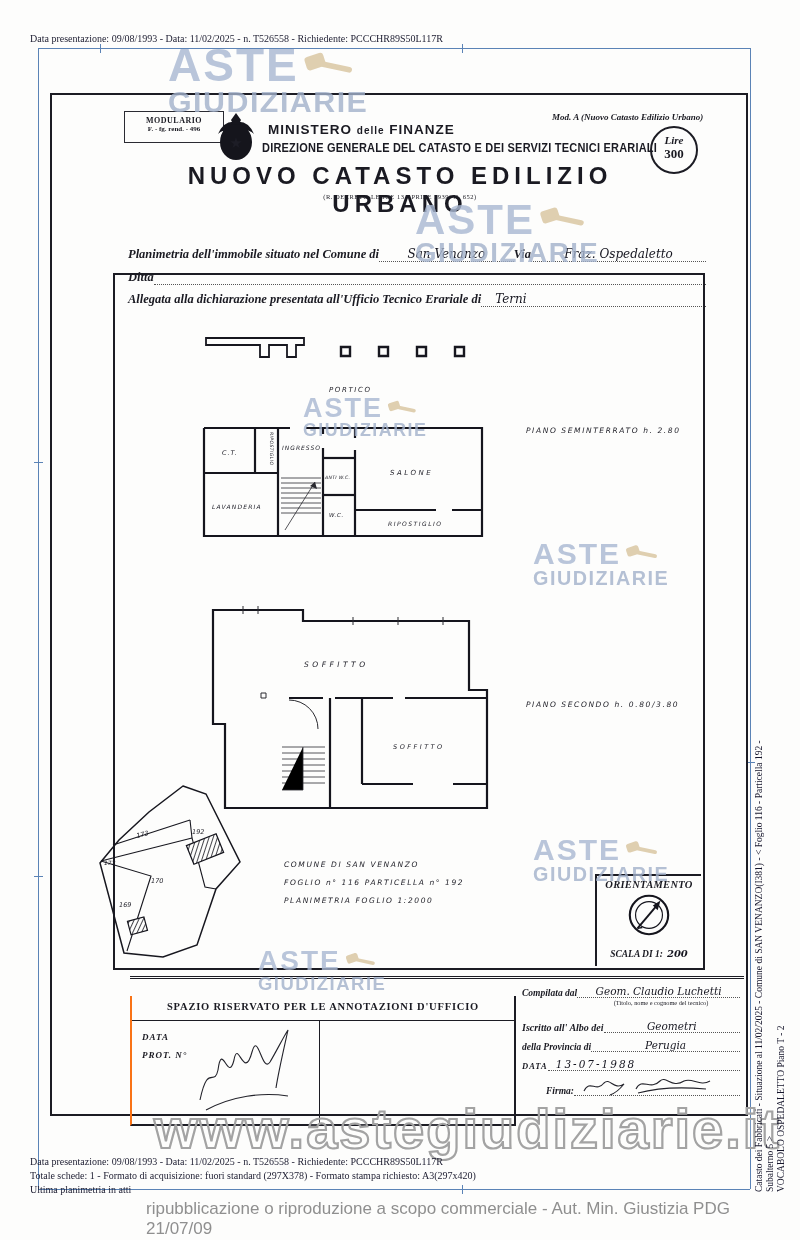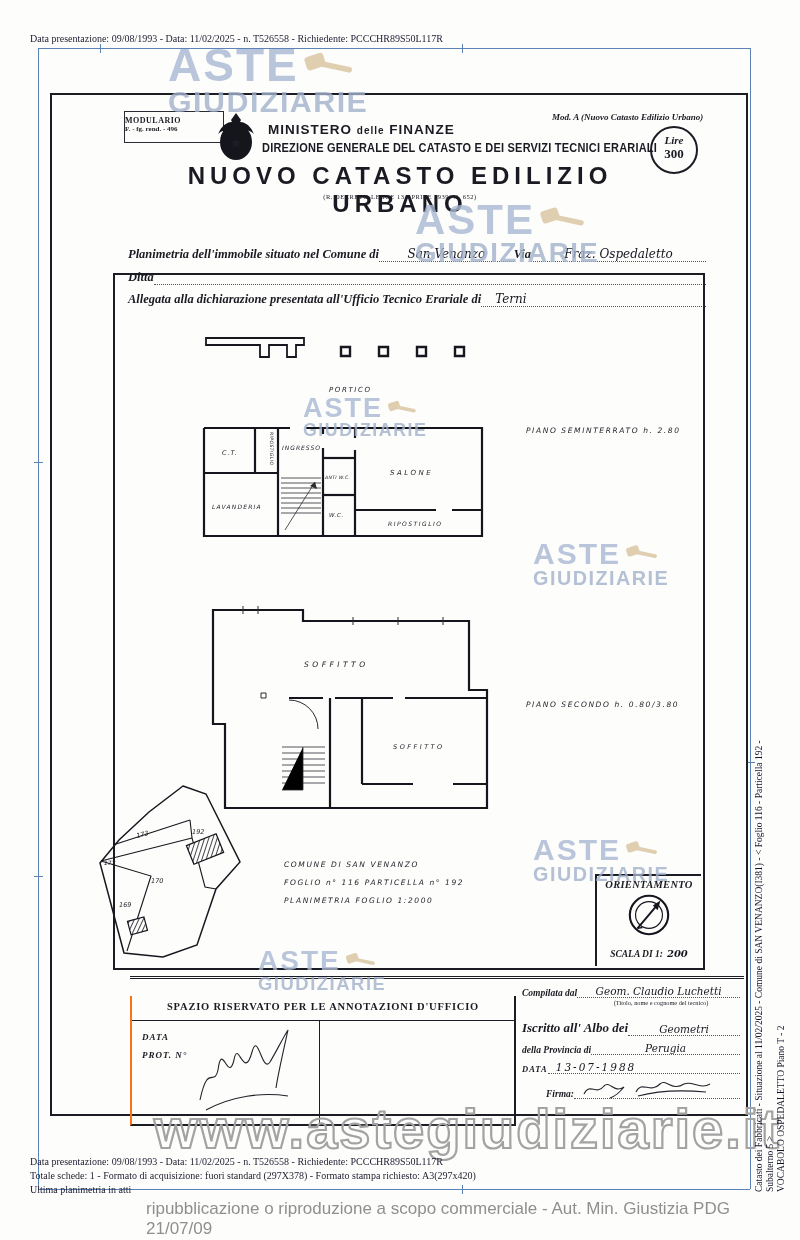--- a/index.html
+++ b/index.html
@@ -40,21 +40,21 @@
   <div class="abs" style="left:38px;top:1189px;width:712px;height:0;border-top:1px solid #5b83b6;"></div>
   <div class="tick" style="left:100px;top:44px;width:1px;height:9px;"></div>
   <div class="tick" style="left:462px;top:44px;width:1px;height:9px;"></div>
   <div class="tick" style="left:34px;top:462px;width:9px;height:1px;"></div>
   <div class="tick" style="left:34px;top:876px;width:9px;height:1px;"></div>
   <div class="tick" style="left:746px;top:762px;width:9px;height:1px;"></div>
   <div class="tick" style="left:462px;top:1185px;width:1px;height:9px;"></div>
 
   <div class="abs" style="left:50px;top:93px;width:694px;height:1019px;border:2px solid #1c1c24;"></div>
 
-  <div class="abs" style="left:124px;top:111px;width:98px;height:30px;border:1px solid #2a2a32;text-align:left;">
+  <div class="abs" style="left:124px;top:111px;width:98px;height:30px;border:1px solid #2a2a32;text-align:center;">
     <div class="serif" style="font-size:8px;font-weight:bold;letter-spacing:.5px;margin-top:4px;">MODULARIO</div>
     <div class="serif" style="font-size:7px;font-weight:bold;">F. - fg. rend. - 496</div>
   </div>
 
   <svg class="abs" style="left:212px;top:112px;" width="48" height="52" viewBox="0 0 48 52">
     <path d="M6,22 Q12,8 24,10 Q36,8 42,22 Q36,16 24,18 Q12,16 6,22 Z" fill="#15151c"></path>
     <polygon points="19,8 24,1 29,8 27,12 21,12" fill="#15151c"></polygon>
     <ellipse cx="24" cy="30" rx="16" ry="18" fill="#15151c"></ellipse>
     <text x="24" y="36" text-anchor="middle" font-size="15" fill="#ffffff" style="font-style:normal;">★</text>
   </svg>
@@ -217,21 +217,21 @@
     </svg>
   </div>
 
   <div class="abs" style="left:522px;top:985px;width:218px;">
     <div style="display:flex;align-items:flex-end;">
       <span class="serif" style="font-size:9.5px;font-weight:bold;font-style:italic;white-space:nowrap;">Compilata dal</span>
       <span class="hand dots" style="flex:1;font-size:10.5px;text-align:center;">Geom. Claudio Luchetti</span>
     </div>
     <div class="serif" style="font-size:6.3px;text-align:center;margin-top:1px;padding-left:60px;">(Titolo, nome e cognome del tecnico)</div>
     <div style="display:flex;align-items:flex-end;margin-top:14px;">
-      <span class="serif" style="font-size:13px;font-weight:bold;font-style:italic;white-space:nowrap;">Iscritto all' Albo dei</span>
+      <span class="serif" style="font-size:10px;font-weight:bold;font-style:italic;white-space:nowrap;">Iscritto all' Albo dei</span>
       <span class="hand dots" style="flex:1;font-size:10.5px;text-align:center;">Geometri</span>
     </div>
     <div style="display:flex;align-items:flex-end;margin-top:6px;">
       <span class="serif" style="font-size:9.5px;font-weight:bold;font-style:italic;white-space:nowrap;">della Provincia di</span>
       <span class="hand dots" style="flex:1;font-size:10.5px;text-align:center;">Perugia</span>
     </div>
     <div style="display:flex;align-items:flex-end;margin-top:6px;">
       <span class="serif" style="font-size:8.5px;font-weight:bold;font-style:italic;white-space:nowrap;letter-spacing:1px;">DATA</span>
       <span class="hand dots" style="flex:1;font-size:10.5px;text-align:left;padding-left:8px;letter-spacing:2px;">13-07-1988</span>
     </div>

